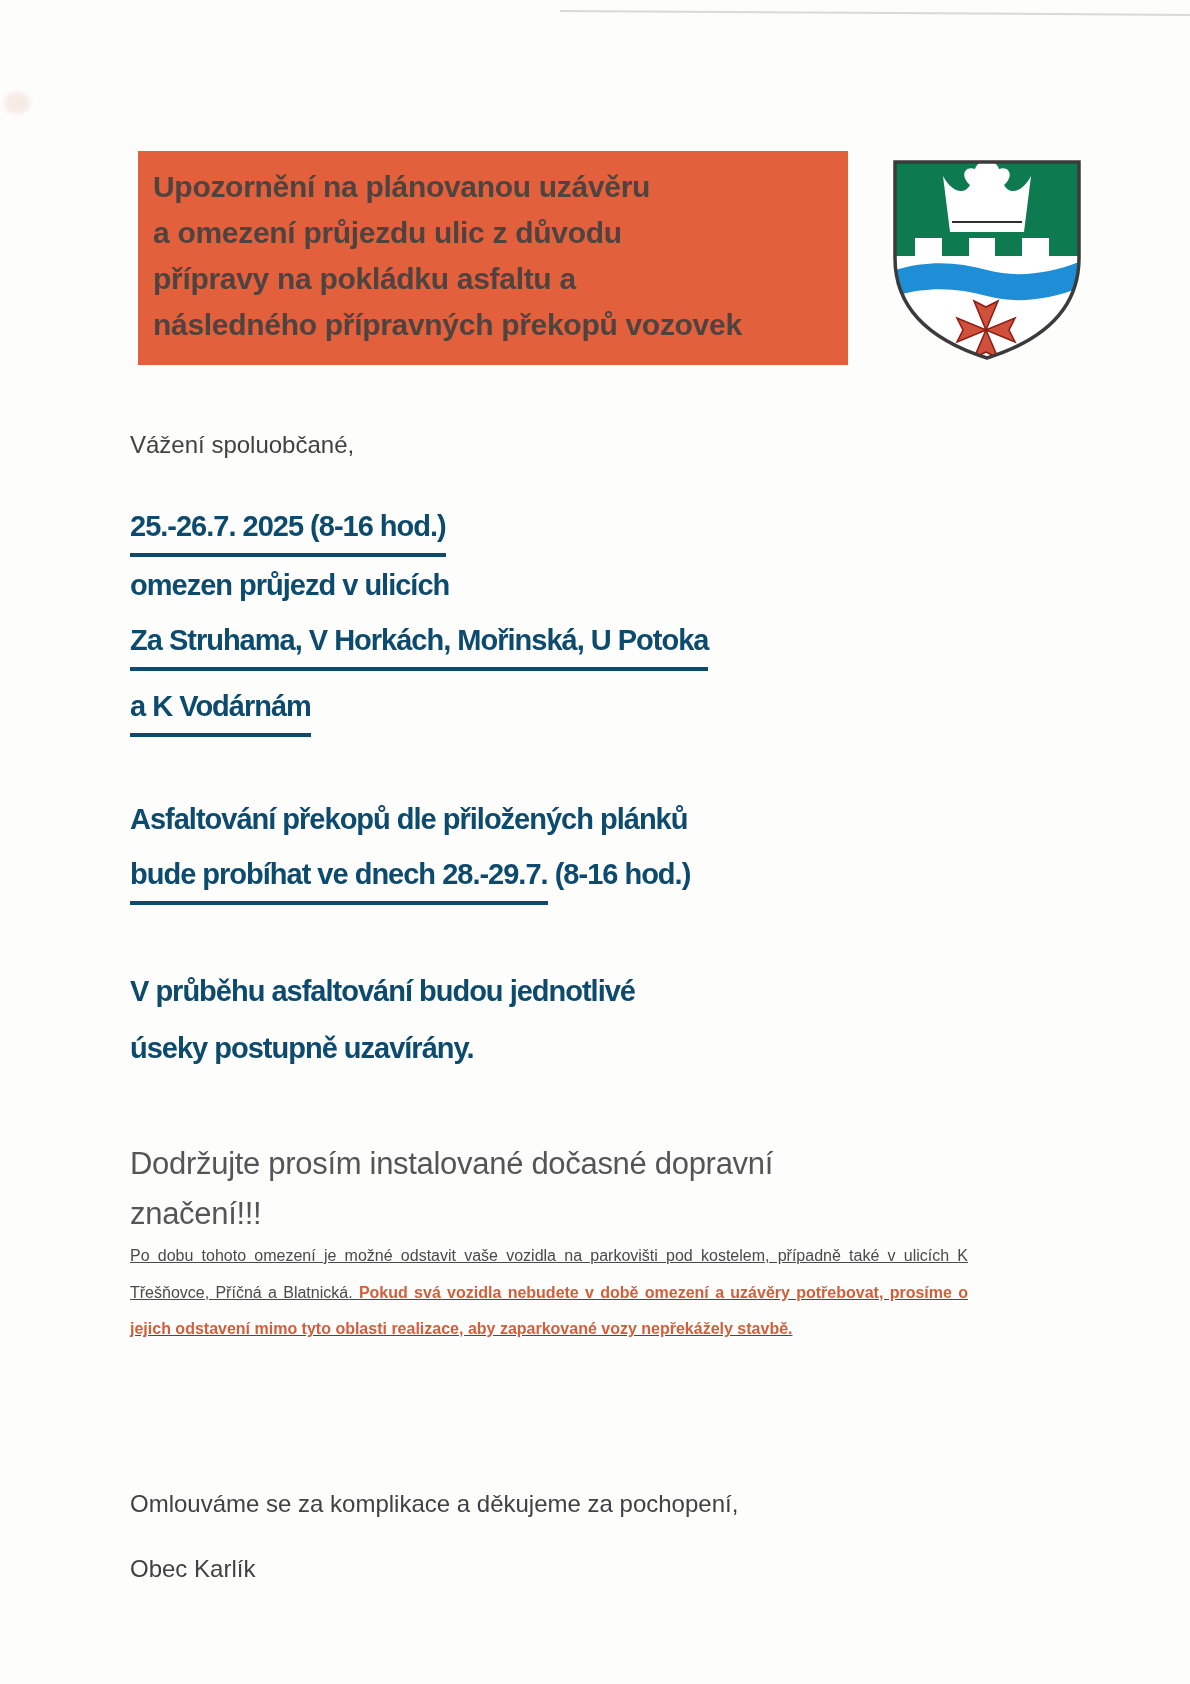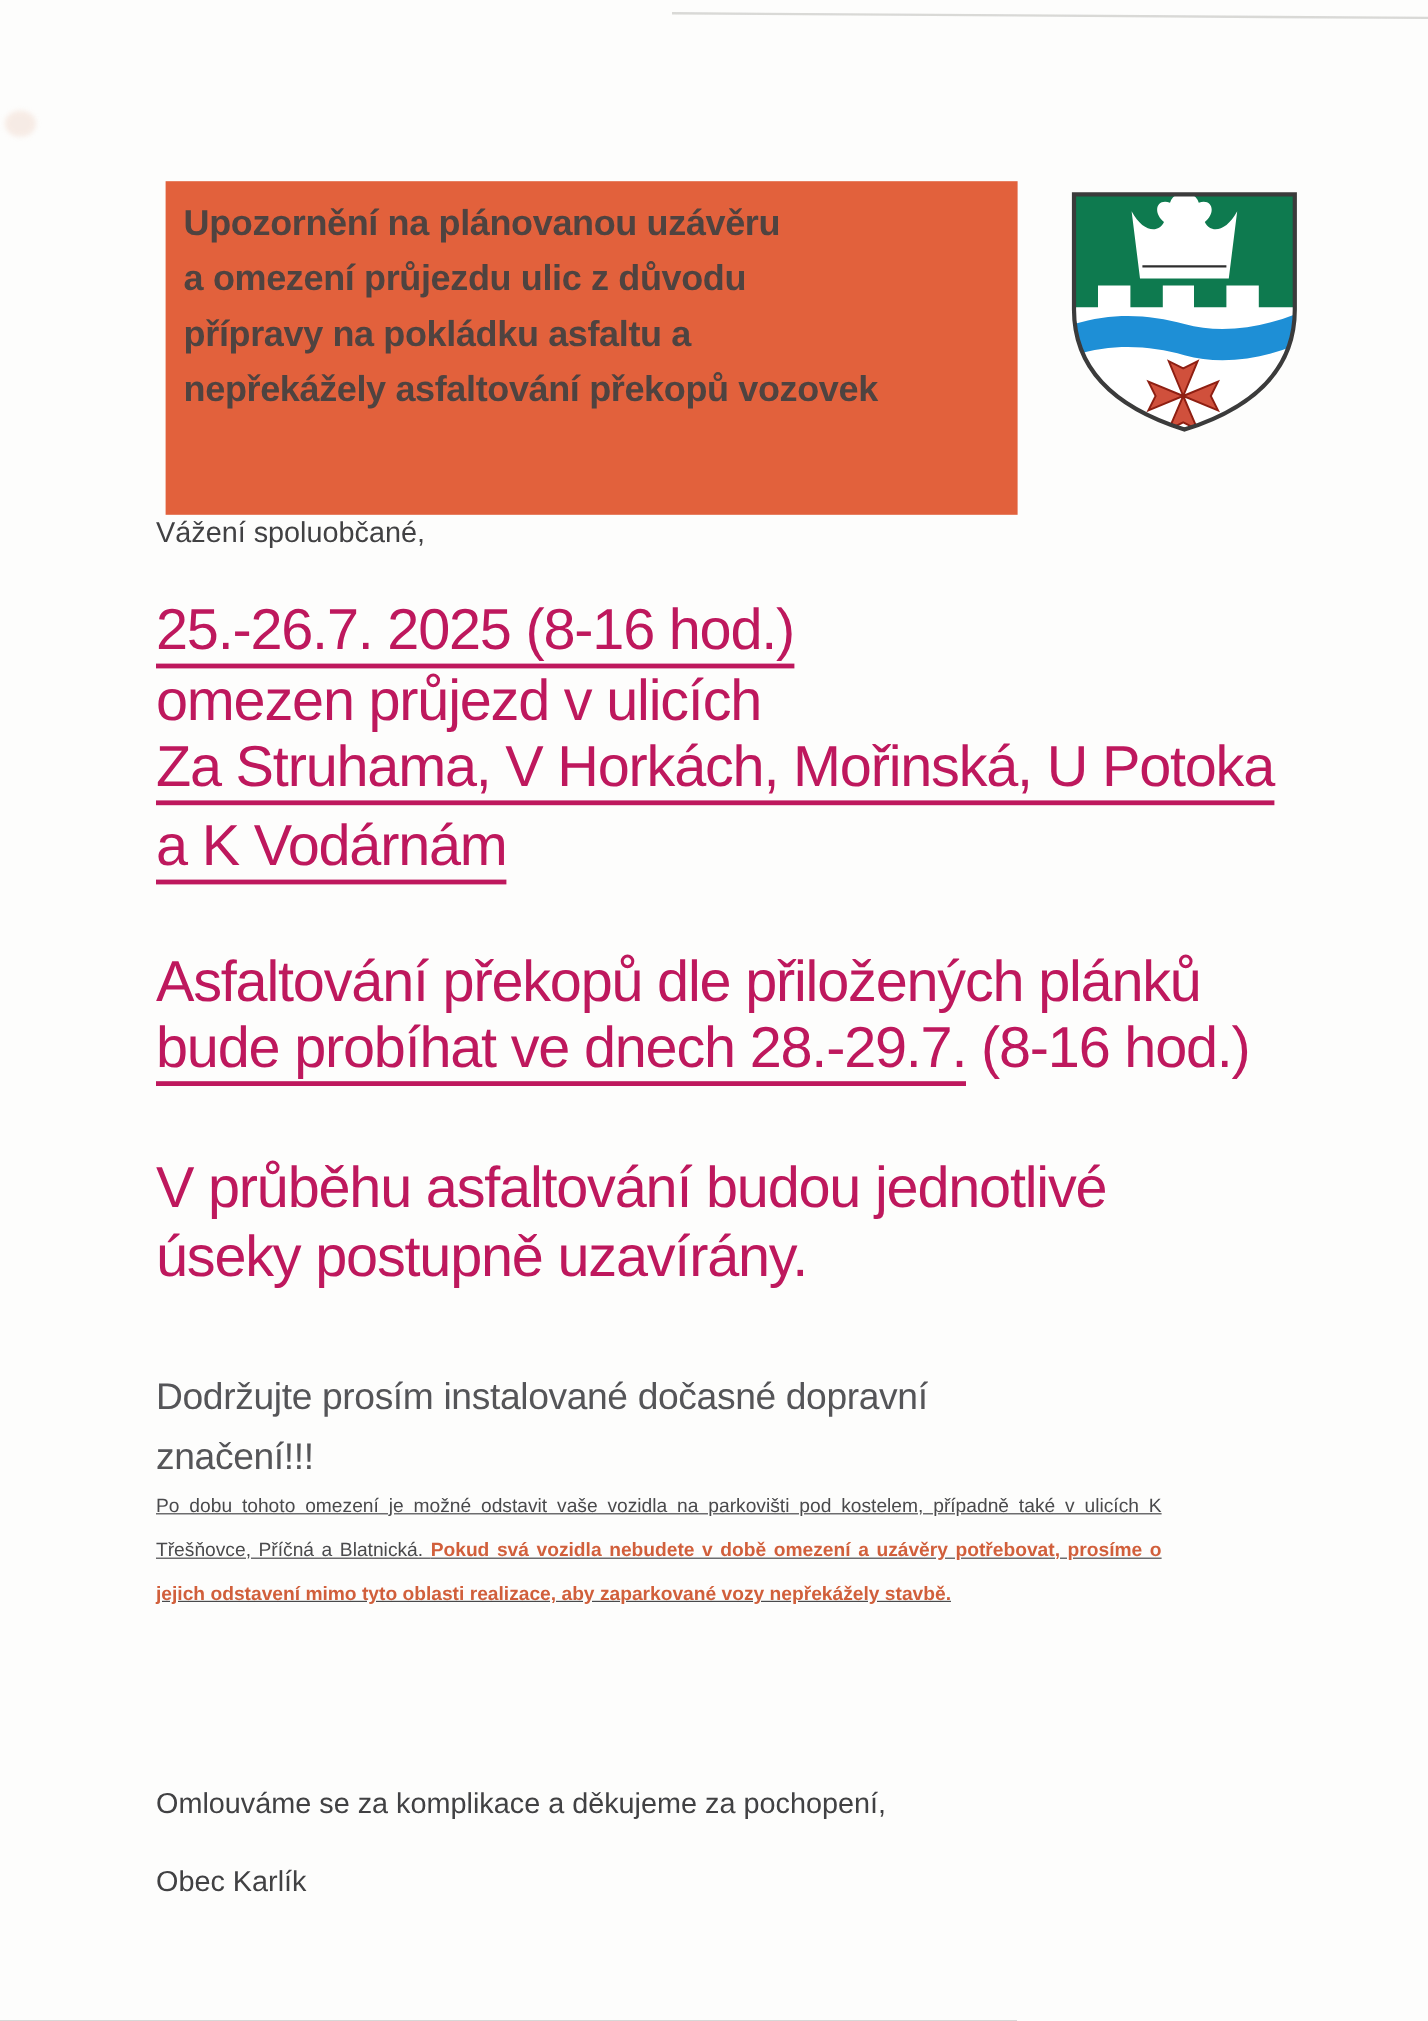--- a/index.html
+++ b/index.html
@@ -14,36 +14,36 @@
   .scan-line{
     position:absolute;left:560px;top:12px;width:630px;height:2px;
     background:#c9c9c6;transform:rotate(0.35deg);opacity:.7;
   }
   .scan-smudge{
     position:absolute;left:4px;top:92px;width:26px;height:22px;
     background:#f3e0d6;border-radius:50%;opacity:.6;filter:blur(2px);
   }
   
   .notice-box{
-    position:absolute;left:138px;top:151px;width:710px;height:278px;
+    position:absolute;left:138px;top:151px;width:710px;height:214px;
     background:#e2613c;
     box-sizing:border-box;
     padding:13px 10px 0 15px;
   }
   .notice-box .line{
     font-size:30px;font-weight:700;line-height:46px;
     color:#4f4340;letter-spacing:-0.3px;white-space:nowrap;
   }
   
   .crest{position:absolute;left:886px;top:156px;width:202px;height:208px;}
   
   .t{position:absolute;left:130px;white-space:nowrap;}
   .gray{color:#414143;font-size:24px;line-height:30px;margin-top:40px;}
   .big{
-    color:#be185d;font-size:48px;font-weight:400;line-height:48px;
+    color:#0c4a6e;font-size:29px;font-weight:700;line-height:48px;
     letter-spacing:-1px;
   }
   .boldgray{
     color:#555558;font-size:31px;font-weight:400;line-height:40px;
     letter-spacing:-0.3px;
   }
   .u{display:inline-block;border-bottom:4px solid currentColor;padding-bottom:3px;}
   .para{
     position:absolute;left:130px;top:1238px;width:838px;
     font-size:16px;line-height:36.6px;color:#4a4a4c;
@@ -56,21 +56,21 @@
 
 <div class="page">
 
   <div class="scan-line"></div>
   <div class="scan-smudge"></div>
 
   <div class="notice-box">
     <div class="line">Upozornění na plánovanou uzávěru</div>
     <div class="line">a omezení průjezdu ulic z důvodu</div>
     <div class="line">přípravy na pokládku asfaltu a</div>
-    <div class="line">nepřekážely asfaltování překopů vozovek</div>
+    <div class="line">následného přípravných překopů vozovek</div>
   </div>
 
   <div class="crest">
     <svg viewBox="0 0 202 208" width="202" height="208">
       <defs>
         <clipPath id="shieldClip">
           <path d="M9,6 H193 V102 C193,152 158,184 101,202 C44,184 9,152 9,102 Z"></path>
         </clipPath>
       </defs>
 

